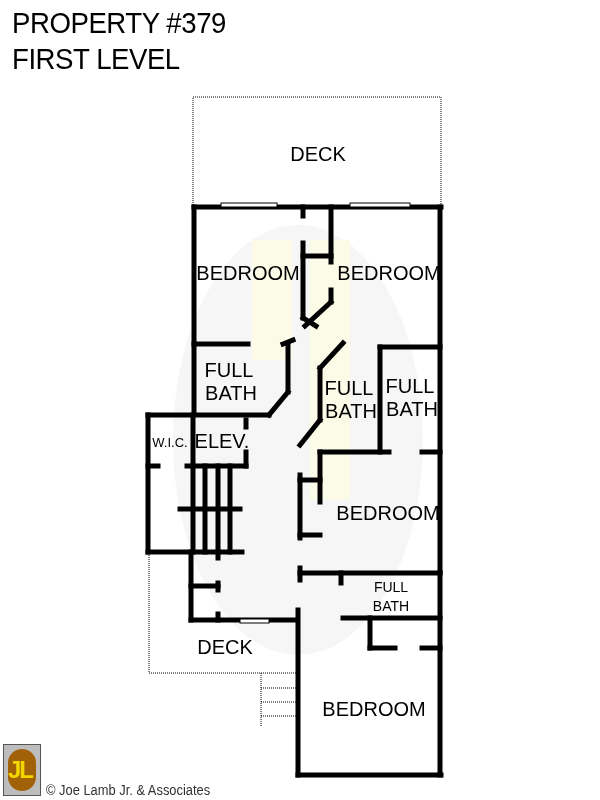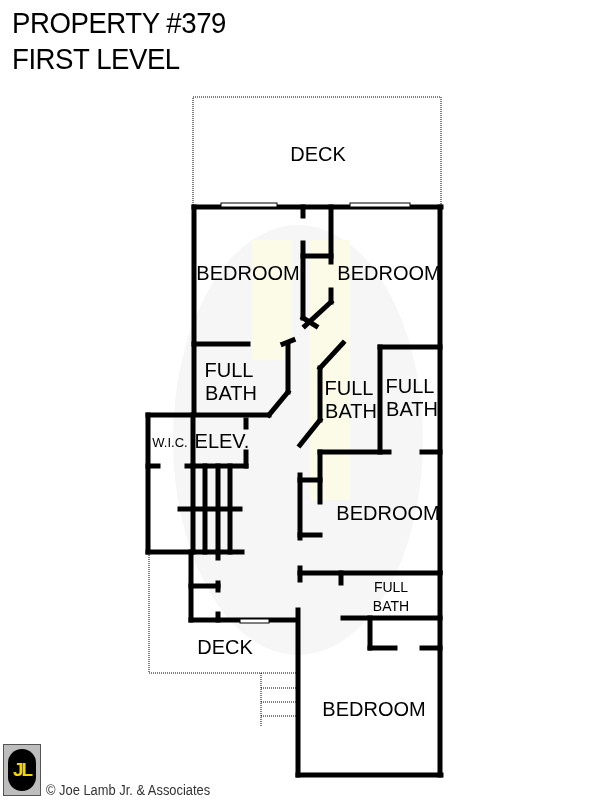--- a/index.html
+++ b/index.html
@@ -3,21 +3,21 @@
   <meta charset="utf-8">
   <style>
     html, body { margin: 0; padding: 0; background: #ffffff; }
     body { width: 600px; height: 800px; position: relative; overflow: hidden; font-family: "Liberation Sans", sans-serif; }
     .title { position: absolute; left: 12px; font-size: 30px; color: #000; letter-spacing: -0.5px; transform: scaleX(0.92); transform-origin: left; line-height: 1; }
     .title1 { top: 8px; }
     .title2 { top: 44px; }
     svg.plan { position: absolute; left: 0; top: 0; }
     .lbl { font-family: "Liberation Sans", sans-serif; fill: #000; }
     .logo { position: absolute; left: 3px; top: 744px; width: 38px; height: 52px; background: #bdbdbd; border: 1px solid #555; box-sizing: border-box; }
-    .logo-inner { position: absolute; left: 4px; top: 4px; width: 28px; height: 42px; border-radius: 14px; background: #000000; color: #f2d600; font-weight: bold; font-size: 19px; text-align: center; line-height: 42px; font-family: "Liberation Sans", sans-serif; letter-spacing: -2px; }
+    .logo-inner { position: absolute; left: 4px; top: 4px; width: 28px; height: 42px; border-radius: 14px; background: #a16207; color: #f2d600; font-weight: bold; font-size: 24px; line-height: 42px; font-family: "Liberation Sans", sans-serif; letter-spacing: -2px; }
     .copyright { position: absolute; left: 46px; top: 782px; font-size: 14px; color: #333; font-family: "Liberation Sans", sans-serif; transform: scaleX(0.92); transform-origin: left; }
   </style>
 </head>
 <body>
 
 <div class="title title1">PROPERTY #379</div>
 <div class="title title2">FIRST LEVEL</div>
 
 <svg class="plan" width="600" height="800" viewBox="0 0 600 800">
 

